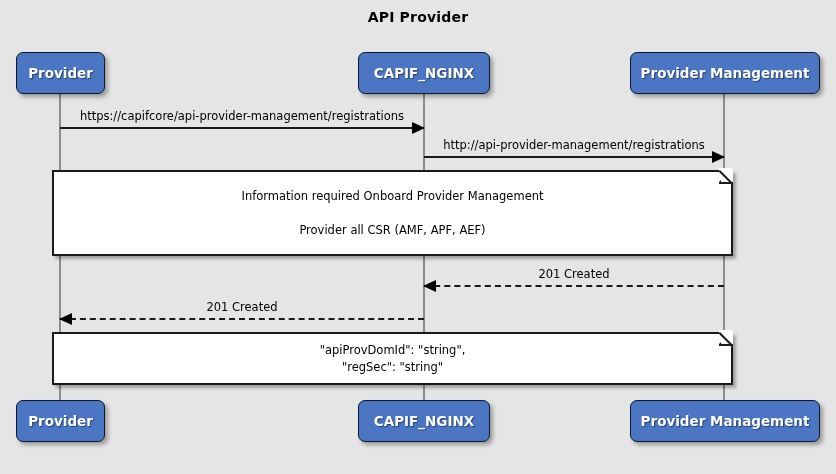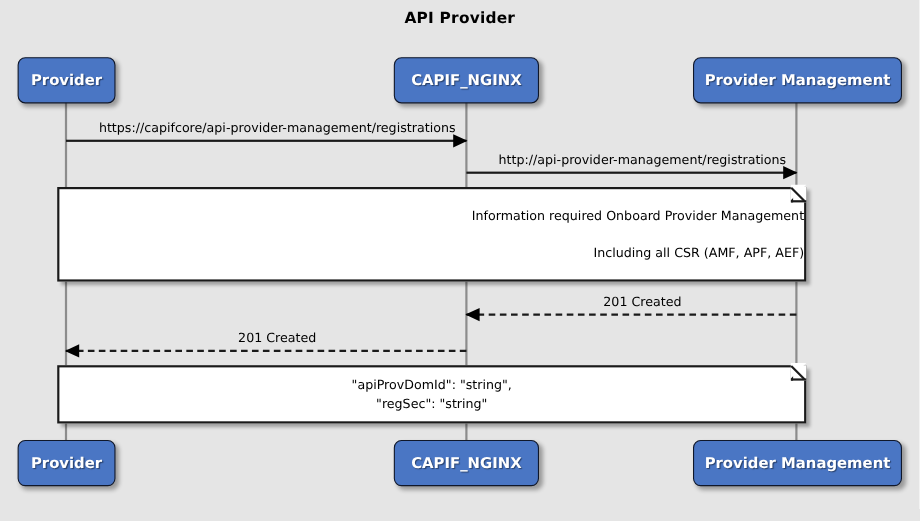--- a/index.html
+++ b/index.html
@@ -75,21 +75,20 @@
     border-top: 2px dashed #1a1a1a;
   }
   .msg-label {
     position: absolute;
     bottom: 4px;
     width: 100%;
     text-align: center;
     font-size: 11.5px;
     color: #000000;
     white-space: nowrap;
-    margin-left: 10px;
   }
   .arrowhead {
     position: absolute;
     width: 0;
     height: 0;
     top: -5px;
   }
   .arrowhead.right {
     right: -1px;
     border-top: 6px solid transparent;
@@ -193,24 +192,24 @@
     <div class="arrowhead right"></div>
     <div class="msg-label">https://capifcore/api-provider-management/registrations</div>
   </div>
 
   <div class="message" style="left:424px; top:156px; width:300px;">
     <div class="msg-line"></div>
     <div class="arrowhead right"></div>
     <div class="msg-label">http://api-provider-management/registrations</div>
   </div>
 
-  <div class="note" style="left:52px; top:170px; width:681px; height:86px;align-items:flex-end;">
+  <div class="note" style="left:52px; top:170px; width:681px; height:86px;">
     <div class="note-fold"></div>
     <div class="note-line">Information required Onboard Provider Management</div>
-    <div class="note-line gap">Including all CSR (AMF, APF, AEF)</div>
+    <div class="note-line gap">Provider all CSR (AMF, APF, AEF)</div>
   </div>
 
   <div class="message" style="left:424px; top:285px; width:300px;">
     <div class="msg-line dashed"></div>
     <div class="arrowhead left"></div>
     <div class="msg-label">201 Created</div>
   </div>
 
   <div class="message" style="left:60px; top:318px; width:364px;">
     <div class="msg-line dashed"></div>

